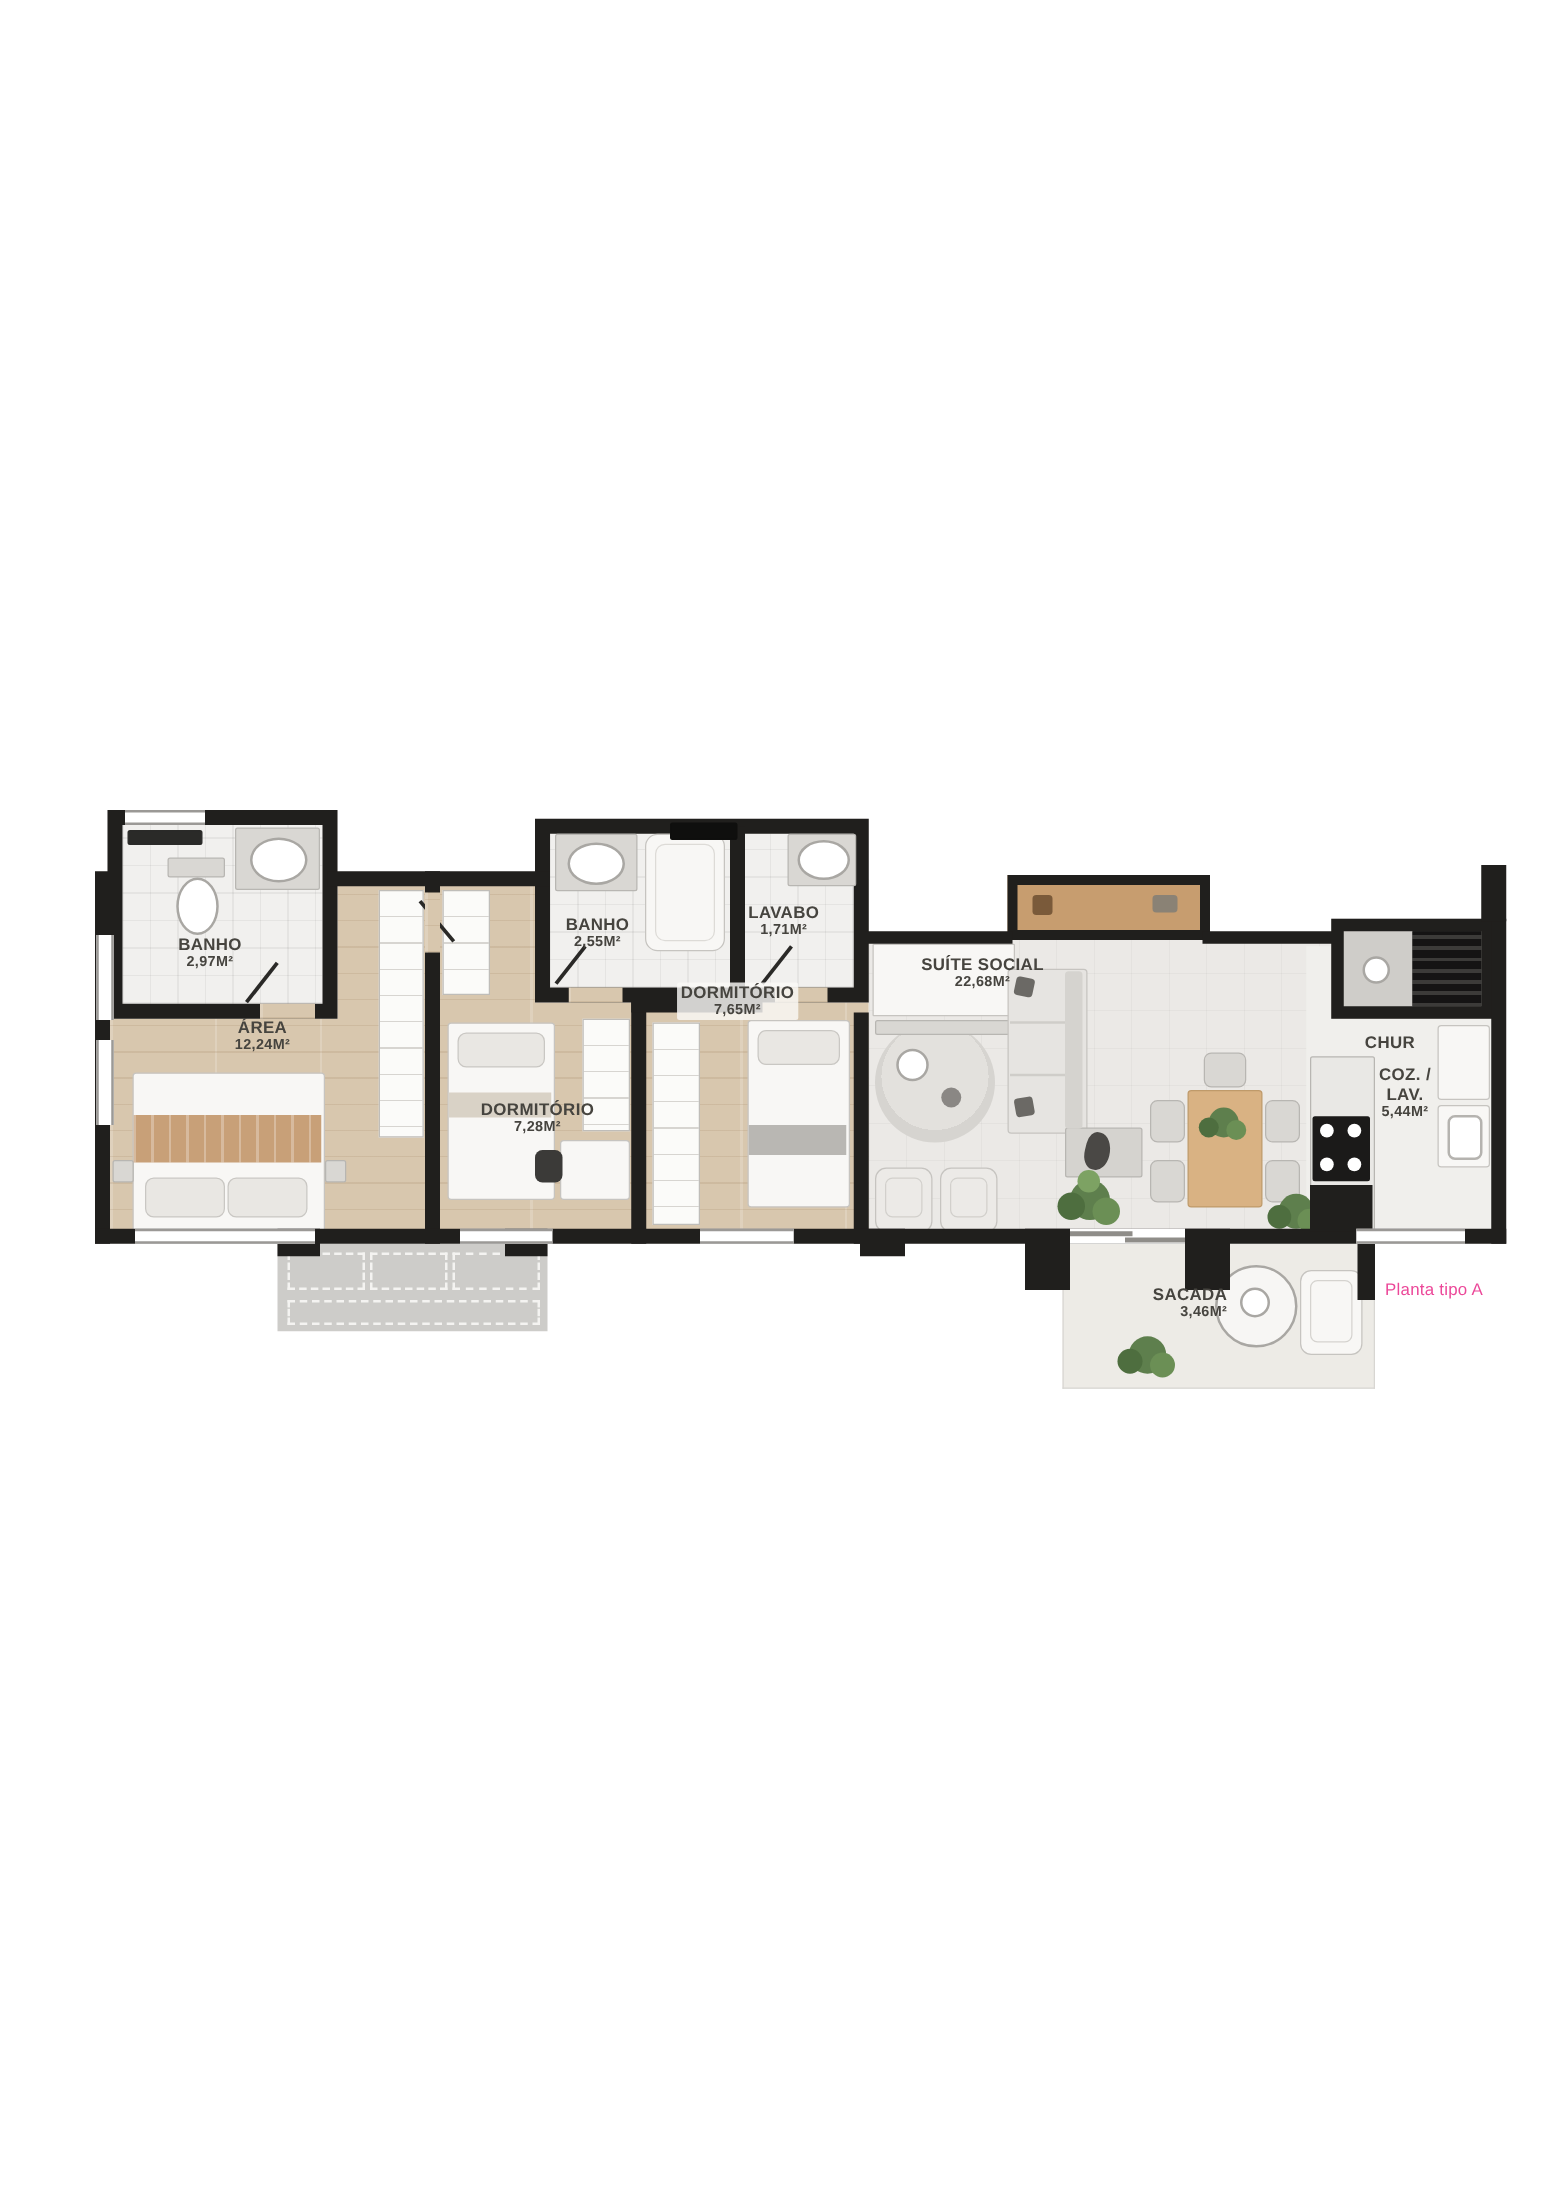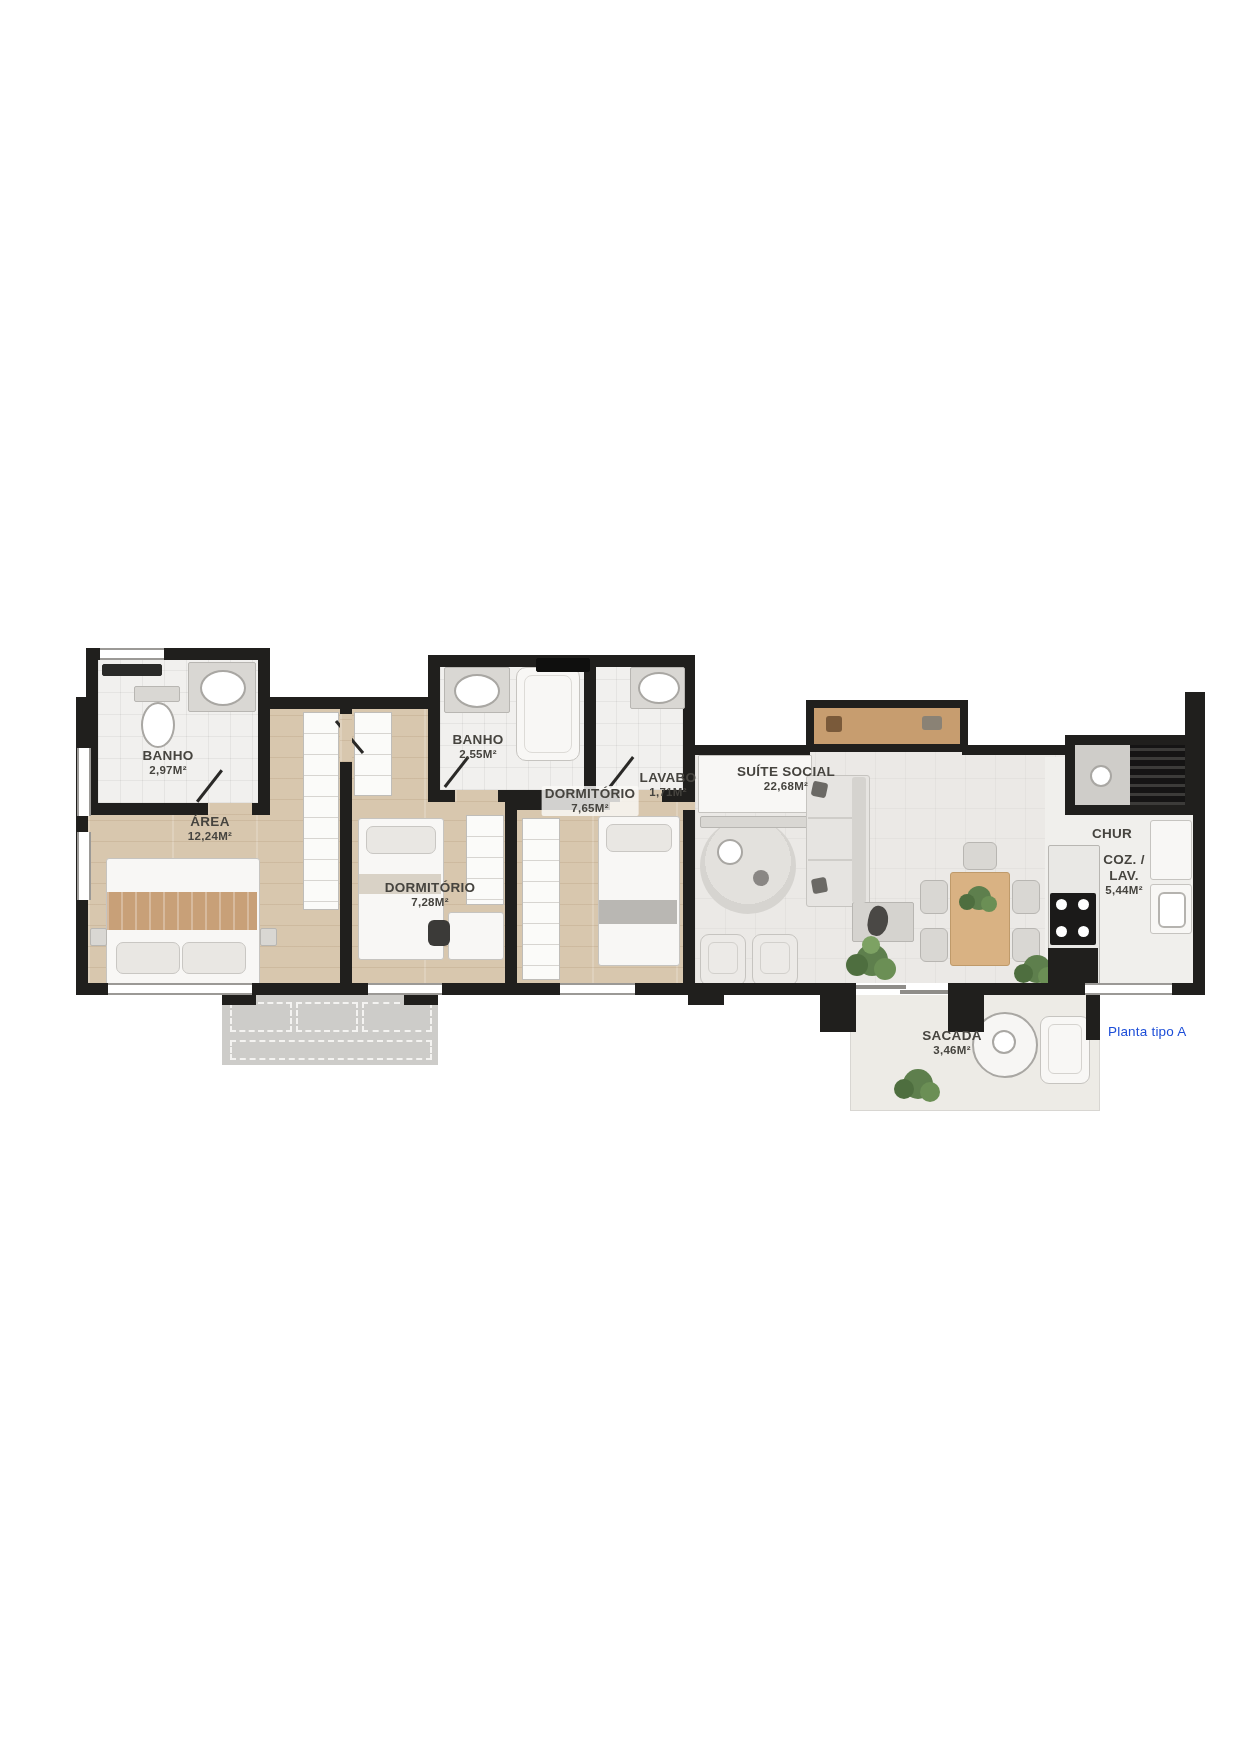--- a/index.html
+++ b/index.html
@@ -38,21 +38,21 @@
   .plant i{position:absolute;display:block;border-radius:50%;}
   .leaf{position:absolute;z-index:32;background:#2a2927;}
   .win{position:absolute;z-index:35;background:#ffffff;border-top:2px solid #9b9996;border-bottom:2px solid #9b9996;}
   .winv{position:absolute;z-index:35;background:#ffffff;border-left:2px solid #9b9996;border-right:2px solid #9b9996;}
   .gap{position:absolute;z-index:34;}
   
   .lbl{position:absolute;z-index:50;transform:translateX(-50%);text-align:center;
        color:#46443f;font-weight:bold;font-size:13.5px;line-height:1.2;letter-spacing:.3px;white-space:nowrap;}
   .lbl .area{font-size:11.5px;}
   .lbl.onwall{background:rgba(250,249,246,.82);padding:0 3px;border-radius:2px;}
-  .footnote{position:absolute;z-index:50;color:#1d4ed8;font-size:13.5px;letter-spacing:.2px;}
+  .footnote{position:absolute;z-index:50;color:#ec4899;font-size:13.5px;letter-spacing:.2px;}
 </style>
 </head>
 <body>
 
 <div class="stage">
 
   <div class="wood" style="left:88px;top:703px;width:607px;height:286px;"></div>
   <div class="social" style="left:695px;top:751px;width:498px;height:238px;"></div>
   <div class="kitchen" style="left:1045px;top:757px;width:148px;height:232px;"></div>
 
@@ -222,21 +222,21 @@
   <div class="lbl" style="left:210px;top:814px;">
     <div>ÁREA</div>
     <div class="area">12,24M²</div>
   </div>
 
   <div class="lbl" style="left:478px;top:732px;">
     <div>BANHO</div>
     <div class="area">2,55M²</div>
   </div>
 
-  <div class="lbl" style="left:668px;top:722px;margin-top:48px;">
+  <div class="lbl" style="left:627px;top:722px;">
     <div>LAVABO</div>
     <div class="area">1,71M²</div>
   </div>
 
   <div class="lbl" style="left:430px;top:880px;">
     <div>DORMITÓRIO</div>
     <div class="area">7,28M²</div>
   </div>
 
   <div class="lbl onwall" style="left:590px;top:786px;">
@@ -252,20 +252,20 @@
   <div class="lbl" style="left:1112px;top:810px;margin-top:16px;">
     <div>CHUR</div>
   </div>
 
   <div class="lbl" style="left:1124px;top:852px;">
     <div>COZ. /</div>
     <div>LAV.</div>
     <div class="area">5,44M²</div>
   </div>
 
-  <div class="lbl" style="left:952px;top:1028px;">
+  <div class="lbl" style="left:952px;top:1028px;text-align:right;">
     <div>SACADA</div>
     <div class="area">3,46M²</div>
   </div>
 
   <div class="footnote" style="left:1108px;top:1024px;">Planta tipo A</div>
 
 </div>
 
 </body></html>

